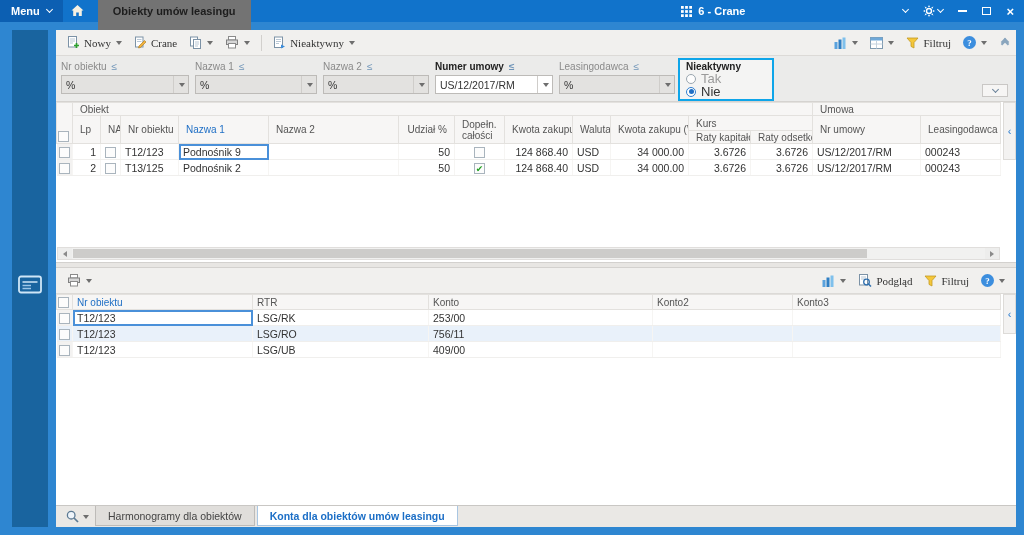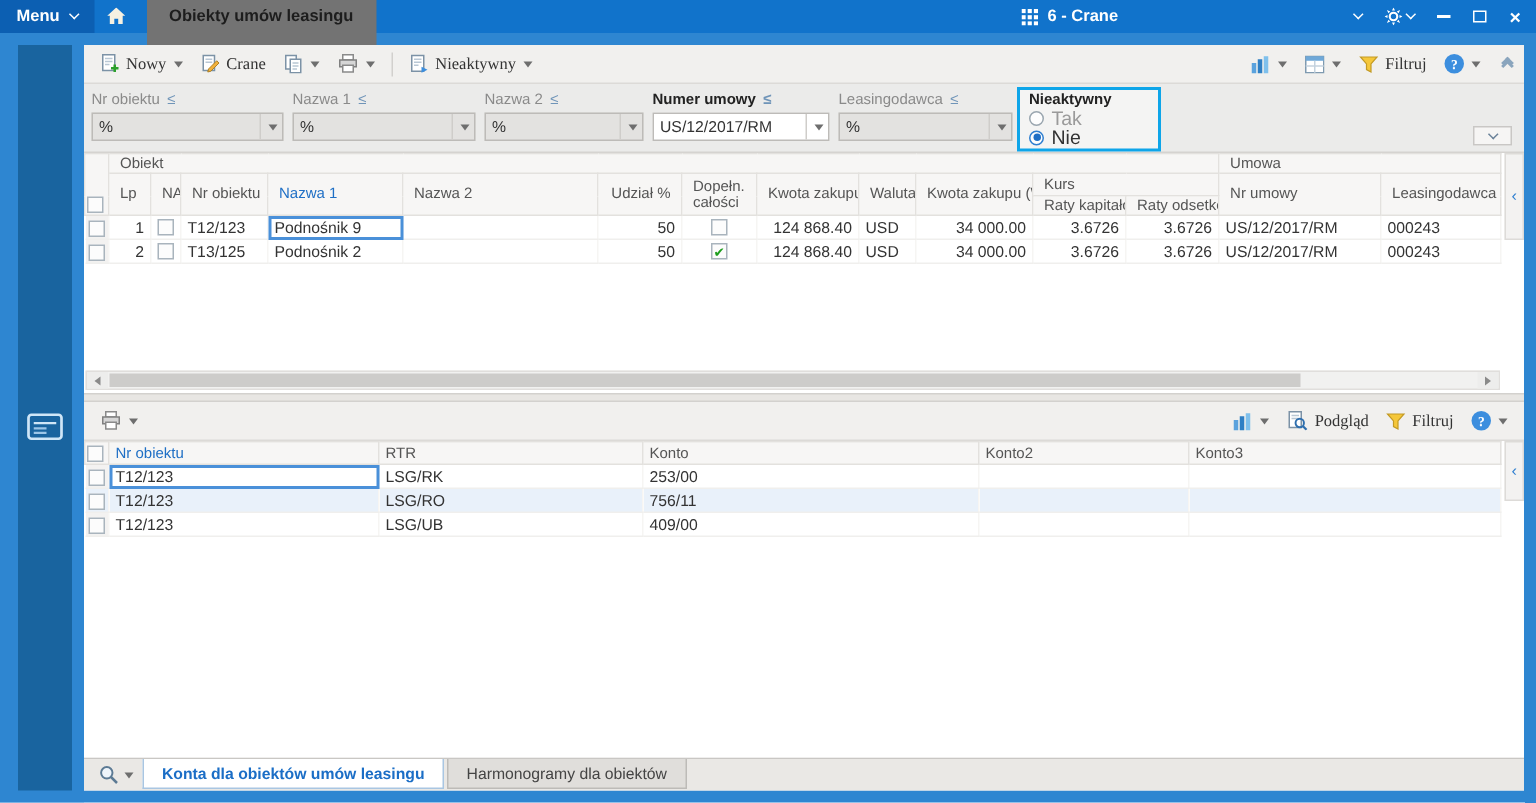--- a/index.html
+++ b/index.html
@@ -561,21 +561,21 @@
   <div class="tabbar">
     <span class="zoom-btn">
       <span class="ic">
         <svg width="13" height="13" viewBox="0 0 13 13">
             <circle cx="5.2" cy="5.2" r="3.8" fill="#eef4fa" stroke="#5c7a94" stroke-width="1.3"></circle>
             <line x1="8" y1="8" x2="12" y2="12" stroke="#5c7a94" stroke-width="1.7"></line>
           </svg>
       </span>
       <span class="tri"></span>
     </span>
+    <div class="btab">
+      <span>Harmonogramy dla obiektów</span>
+    </div>
     <div class="btab active">
       <span>Konta dla obiektów umów leasingu</span>
     </div>
-    <div class="btab">
-      <span>Harmonogramy dla obiektów</span>
-    </div>
   </div>
 
 </div>
 
 </body></html>

